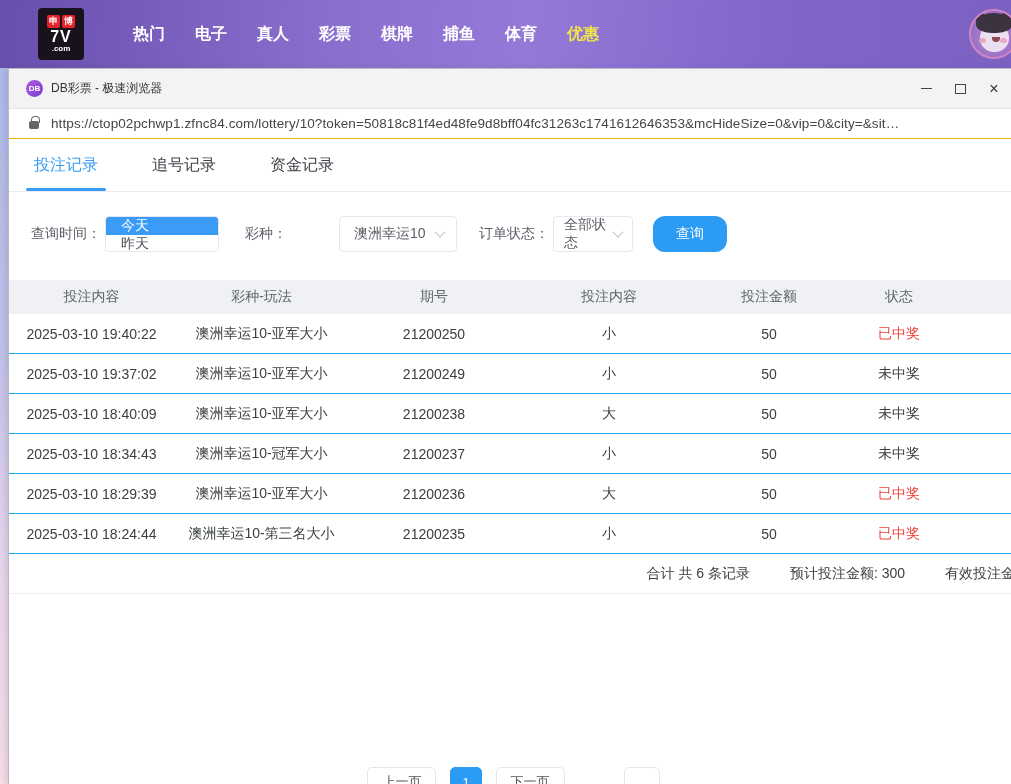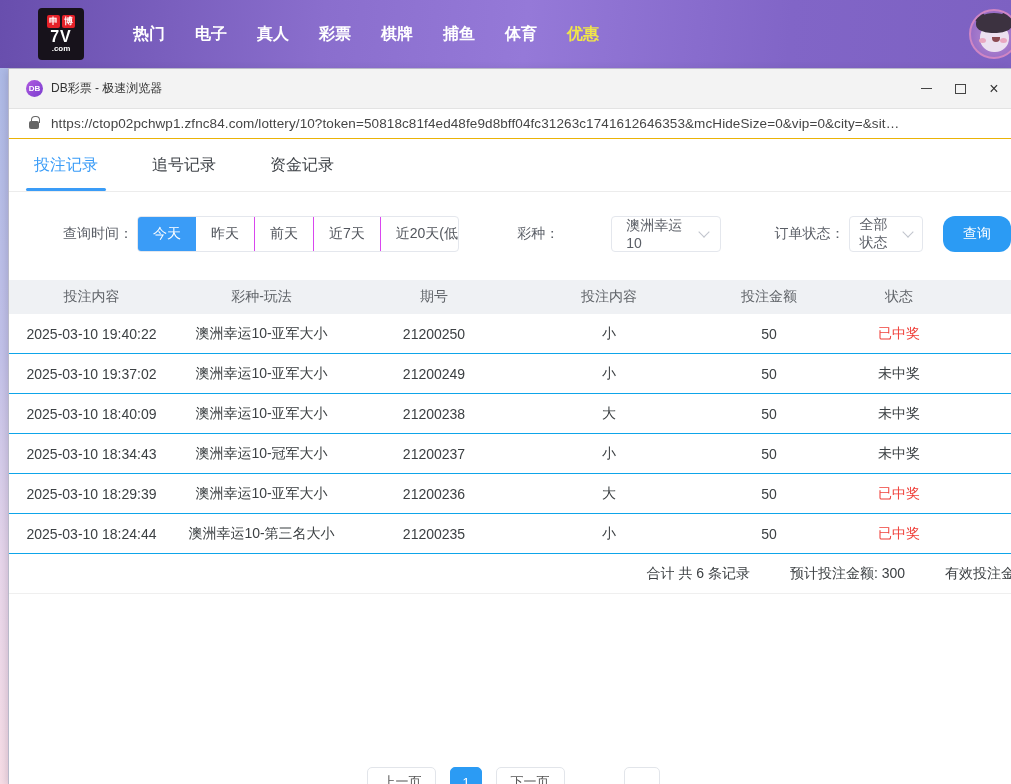--- a/index.html
+++ b/index.html
@@ -72,23 +72,23 @@
   
   .tabs { display:flex; height:53px; align-items:flex-end; border-bottom:1px solid #ececec; }
   .tab { font-size:16px; color:#41454a; padding-bottom:15px; margin-right:54px; position:relative; cursor:pointer; }
   .tab:first-child { margin-left:25px; }
   .tab.active { color:#3a9cf7; }
   .tab.active::after { content:""; position:absolute; left:-8px; right:-8px; bottom:0; height:3px;
     background:#3a9cf7; border-radius:2px; }
 
   
   .filters { display:flex; align-items:center; margin:24px 0 0 22px; height:36px; font-size:14px; color:#5a5e66; }
-  .flabel { margin-right:4px; white-space:nowrap;margin-left:32px; }
+  .flabel { margin-right:4px; white-space:nowrap; }
   .time-group { display:flex; border:1px solid #e4e7ed; border-radius:4px; overflow:hidden;
-    margin-right:26px; height:36px; align-items:stretch; background:#fff; }
+    margin-right:26px; height:36px; align-items:stretch; background:#fff;flex-direction:column; }
   .time-btn { padding:0 15px; display:flex; align-items:center; color:#51555c; cursor:pointer;
     font-size:14px; white-space:nowrap; }
   .time-btn.active { background:#3a9cf7; color:#fff; }
   .time-btn:not(.active) + .time-btn { border-left:1px solid #d946ef; }
   .select { display:flex; align-items:center; justify-content:space-between; border:1px solid #e4e7ed;
     border-radius:4px; height:36px; padding:0 10px 0 14px; color:#5a5e66; cursor:pointer; background:#fff; }
   .select.lottery { width:118px; margin-right:22px;margin-left:48px; }
   .select.status  { width:80px;  margin-right:20px; padding:0 8px 0 10px; }
   .chev { width:8px; height:8px; border-right:1.5px solid #c0c4cc; border-bottom:1.5px solid #c0c4cc;
     transform:rotate(45deg); margin:-4px 2px 0 8px; flex:none; }

